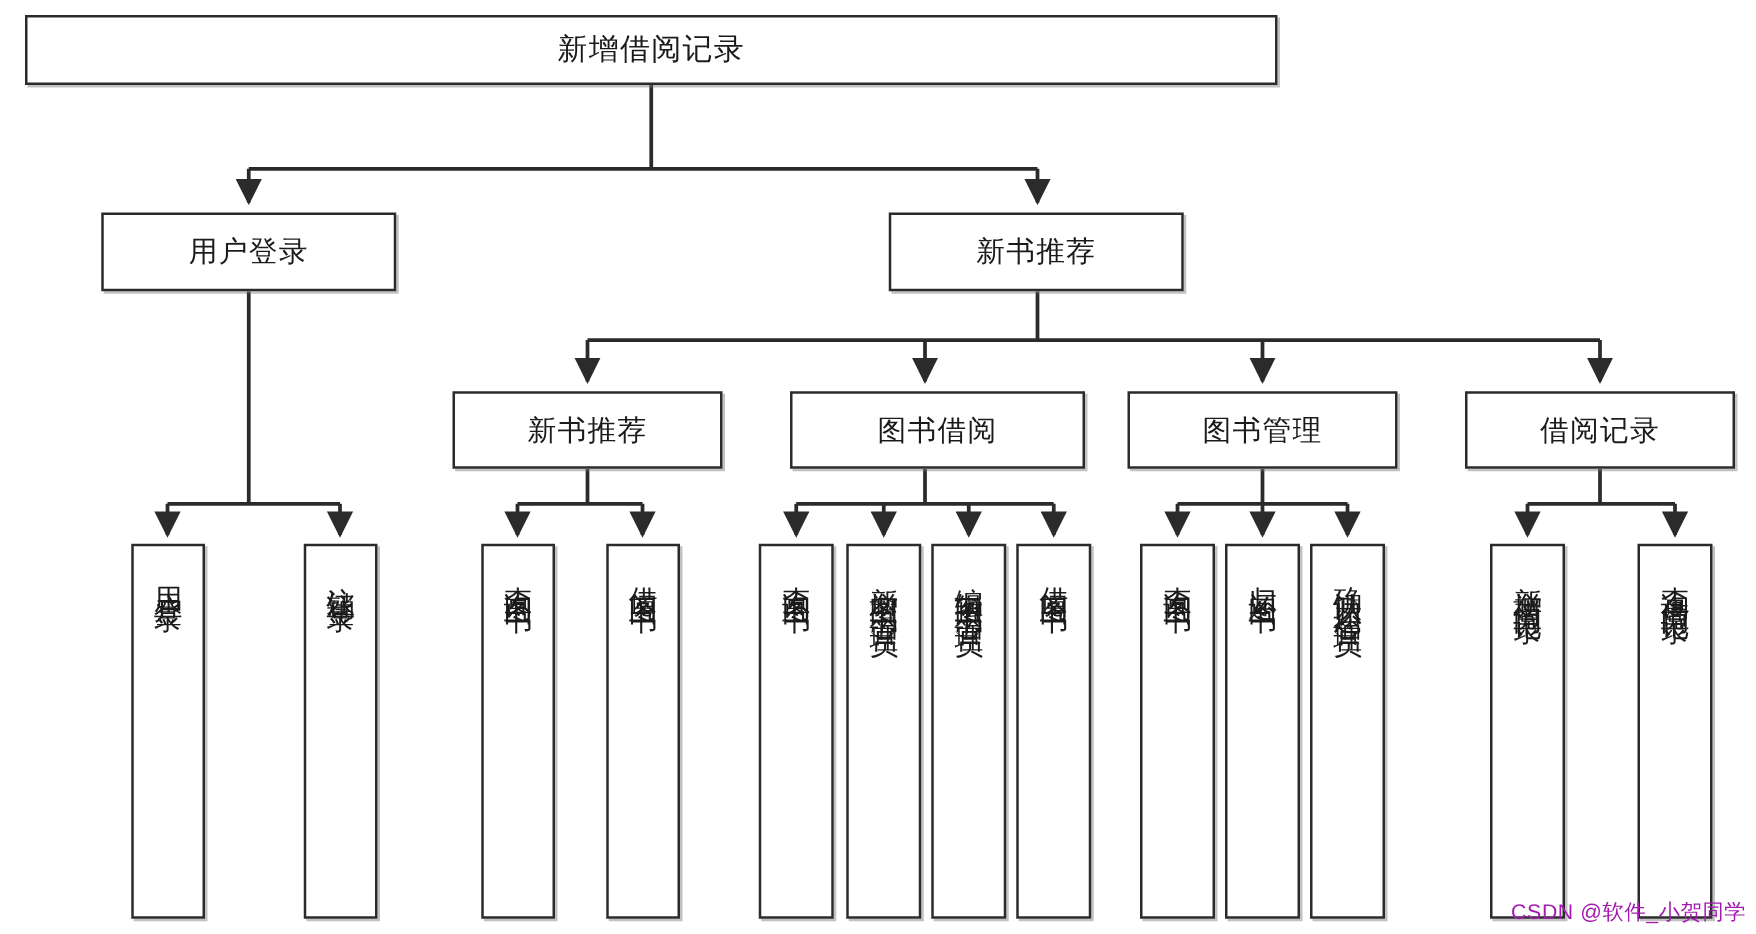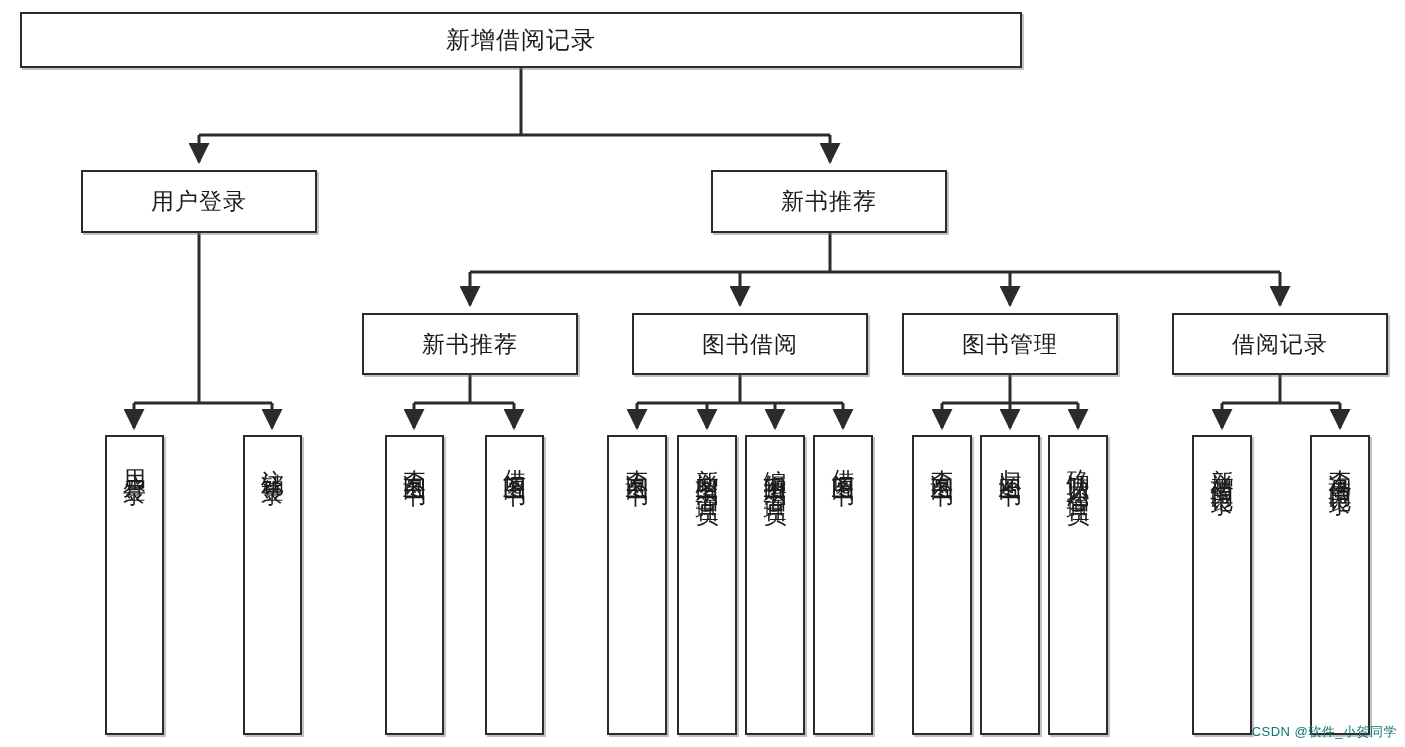--- a/index.html
+++ b/index.html
@@ -49,22 +49,22 @@
     font-size:23px;
     letter-spacing:5px;
     line-height:1.0;
     white-space:nowrap;
   }
 
   
   #watermark{
     position:absolute;
     right:8px;bottom:6px;
-    font-size:13px;
-    color:#0f766e;
+    font-size:17px;
+    color:#a21caf;
     letter-spacing:.5px;
     white-space:nowrap;
     pointer-events:none;
   }
 </style>
 </head>
 <body>
 
 <div id="stage">
 

